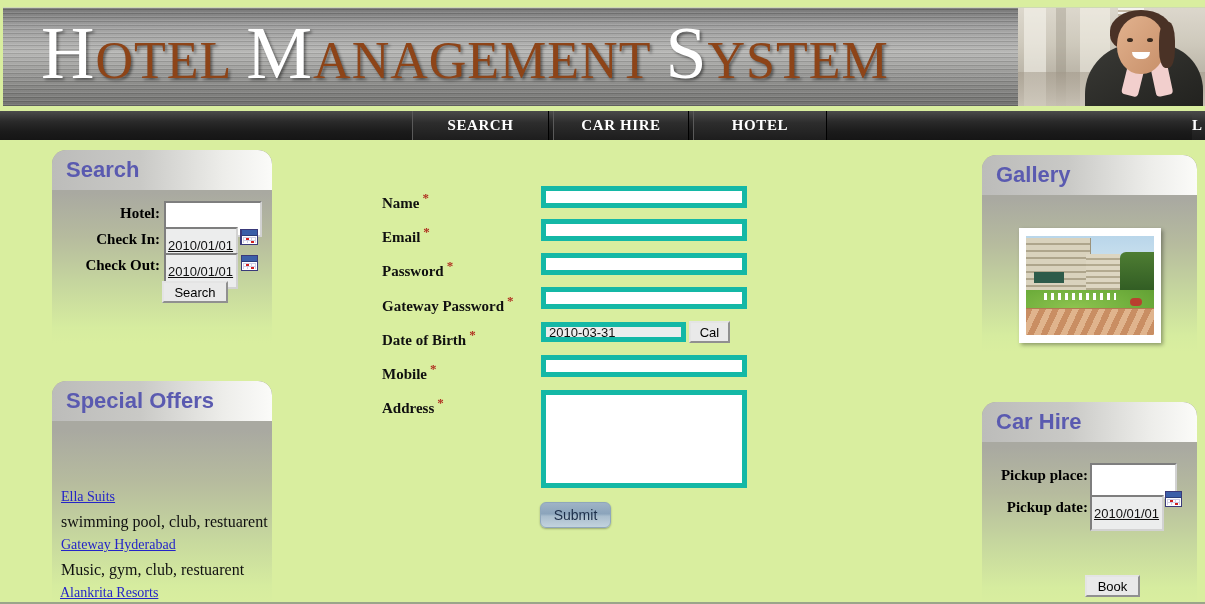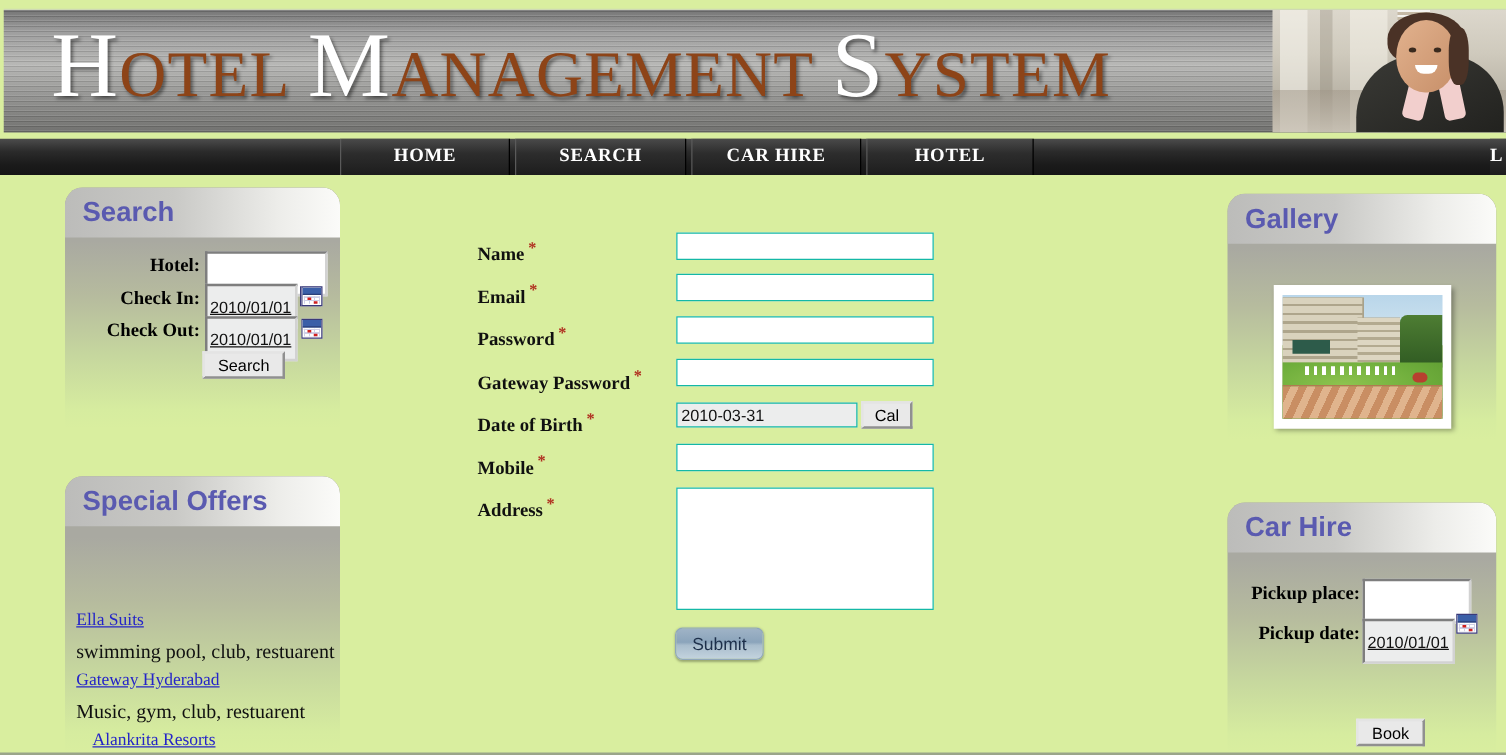--- a/index.html
+++ b/index.html
@@ -285,21 +285,21 @@
     white-space: nowrap;
   }
   .req {
     color: #b03020;
     font-size: 13px;
     vertical-align: super;
     margin-left: 3px;
   }
   .f-input {
     position: absolute;
-    border: 1px solid #14b8a6;
+    border: 5px solid #14b8a6;
     background: #ffffff;
     box-sizing: border-box;
     font-family: "Liberation Sans", sans-serif;
     font-size: 13px;
     padding: 0 3px;
   }
   #submit-btn {
     position: absolute;
     left: 540px; top: 502px;
     width: 71px; height: 26px;
@@ -356,21 +356,20 @@
     <div class="hair"></div>
     <div class="head"></div>
     <div class="hair2"></div>
     <div class="eye eye-l"></div>
     <div class="eye eye-r"></div>
     <div class="smile"></div>
   </div>
 </div>
 
 <div id="nav">
-  <div class="nav-item" style="left:272px; width:136px;">HOME</div>
   <div class="nav-item" style="left:412px; width:137px;">SEARCH</div>
   <div class="nav-item" style="left:553px; width:136px;">CAR HIRE</div>
   <div class="nav-item" style="left:693px; width:134px;">HOTEL</div>
   <div class="nav-item" style="left:1192px; width:42px; border-left:none; text-align:left;">L</div>
 </div>
 
 <div class="panel" id="search-panel">
   <div class="panel-header">
     <div class="ph-title">Search</div>
   </div>
@@ -406,21 +405,21 @@
   <div class="panel-header">
     <div class="ph-title">Special Offers</div>
   </div>
   <div class="panel-body" style="height:183px;">
     <div class="offer-link" style="left:9px; top:68px;">Ella Suits</div>
     <div class="offer-desc" style="left:9px; top:92px;">swimming pool, club, restuarent</div>
 
     <div class="offer-link" style="left:9px; top:116px;">Gateway Hyderabad</div>
     <div class="offer-desc" style="left:9px; top:140px;">Music, gym, club, restuarent</div>
 
-    <div class="offer-link" style="left:22px; top:164px;text-align:right;">Alankrita Resorts</div>
+    <div class="offer-link" style="left:8px; top:164px;text-align:right;">Alankrita Resorts</div>
 
   </div>
 </div>
 
 <div class="panel" id="gallery-panel">
   <div class="panel-header">
     <div class="ph-title">Gallery</div>
   </div>
   <div class="panel-body" style="height:157px;">
     <div id="gallery-photo-frame" style="top:33px;">

